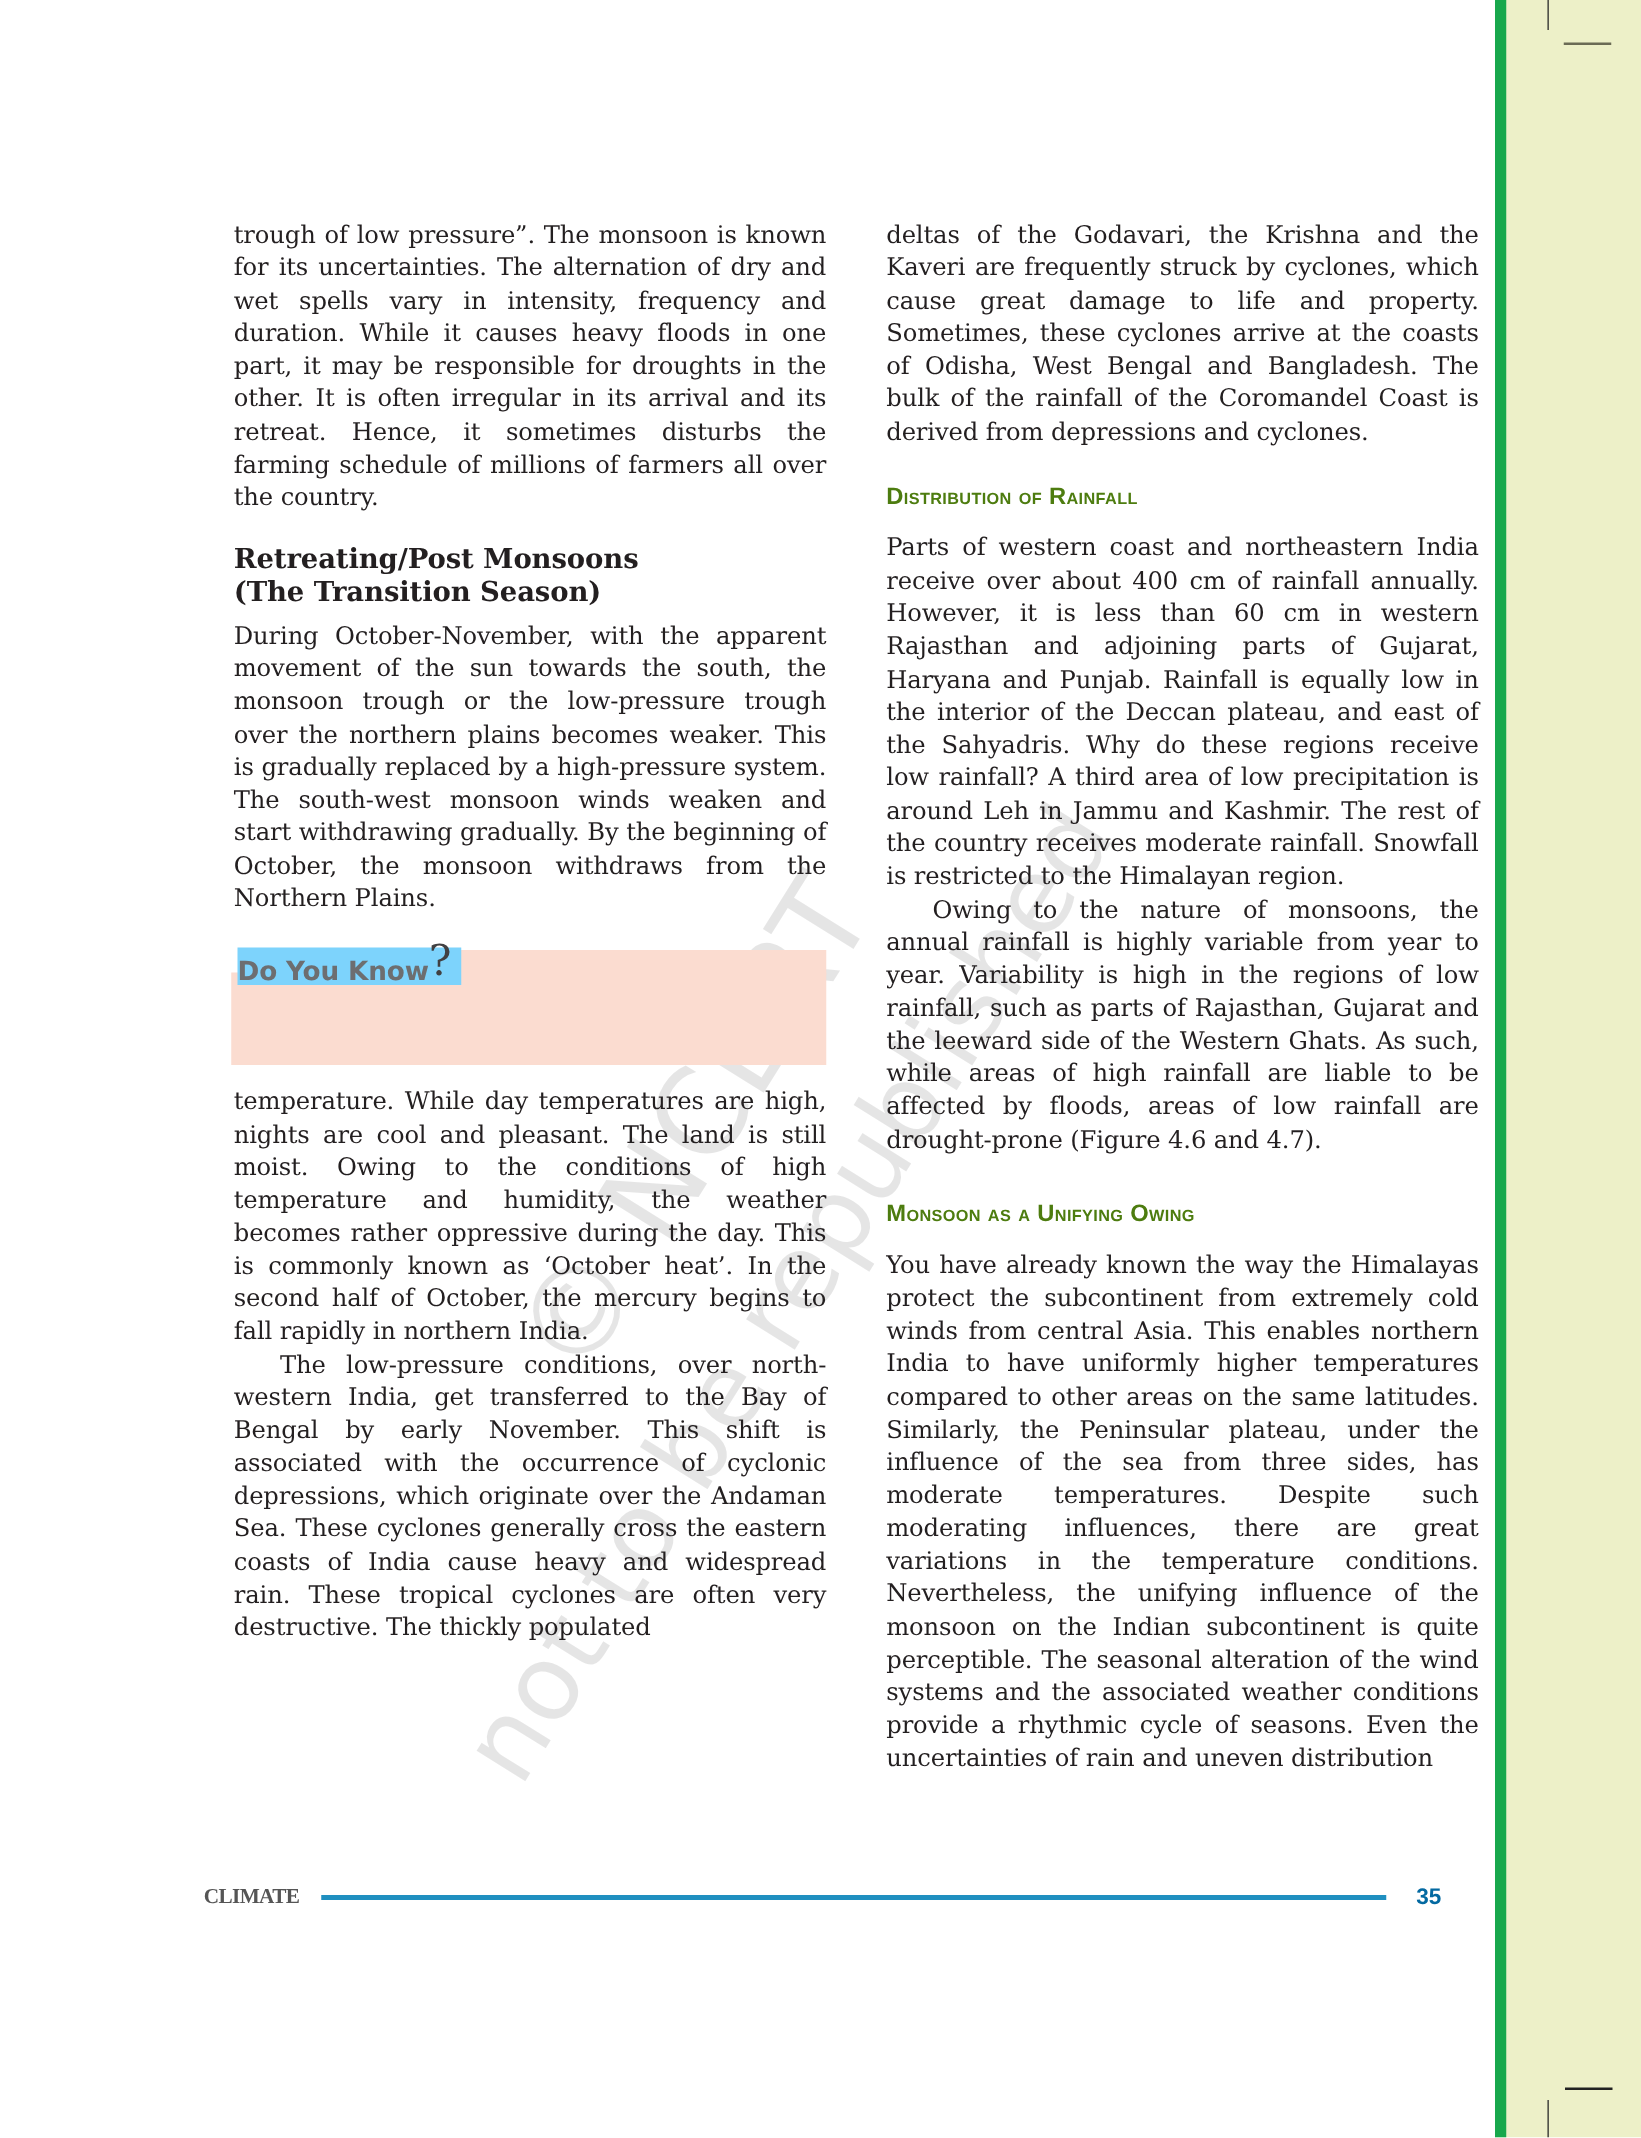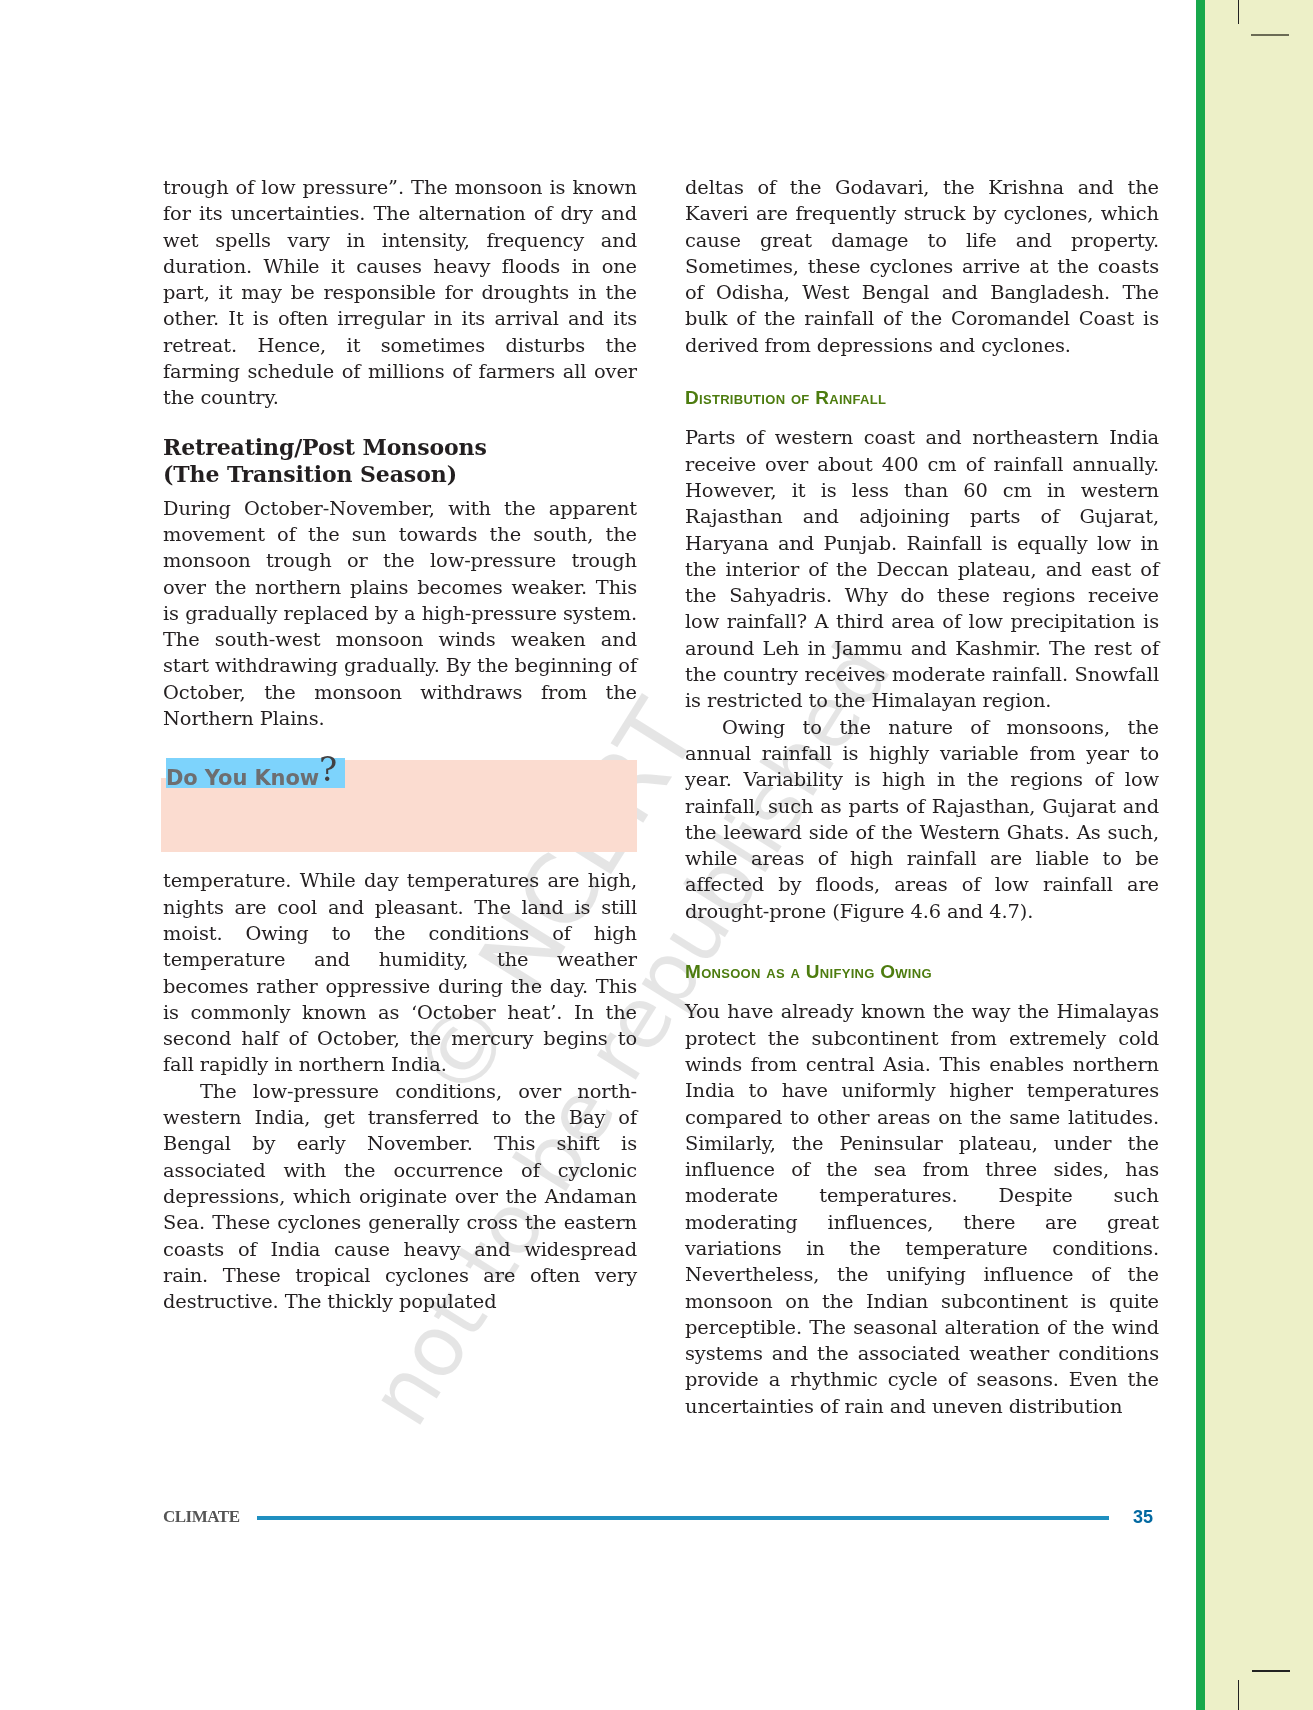--- a/index.html
+++ b/index.html
@@ -23,20 +23,21 @@
   .crop-v { position: absolute; width: 1px; background: #222; }
   .crop-h { position: absolute; height: 2px; background: #6b6b55; }
 
   .column {
     position: absolute;
     width: 474px;
     font-size: 19.4px;
     line-height: 26.3px;
     text-align: justify;
     letter-spacing: -0.1px;
+    margin-left: 24px;
   }
   .col-left { left: 163px; top: 175px; }
   .col-right { left: 685px; top: 175px; }
   .column p { margin: 0; }
   .indent { text-indent: 37px; }
 
   .bold-head {
     font-family: "DejaVu Serif", serif;
     font-weight: bold;
     font-size: 22px;

